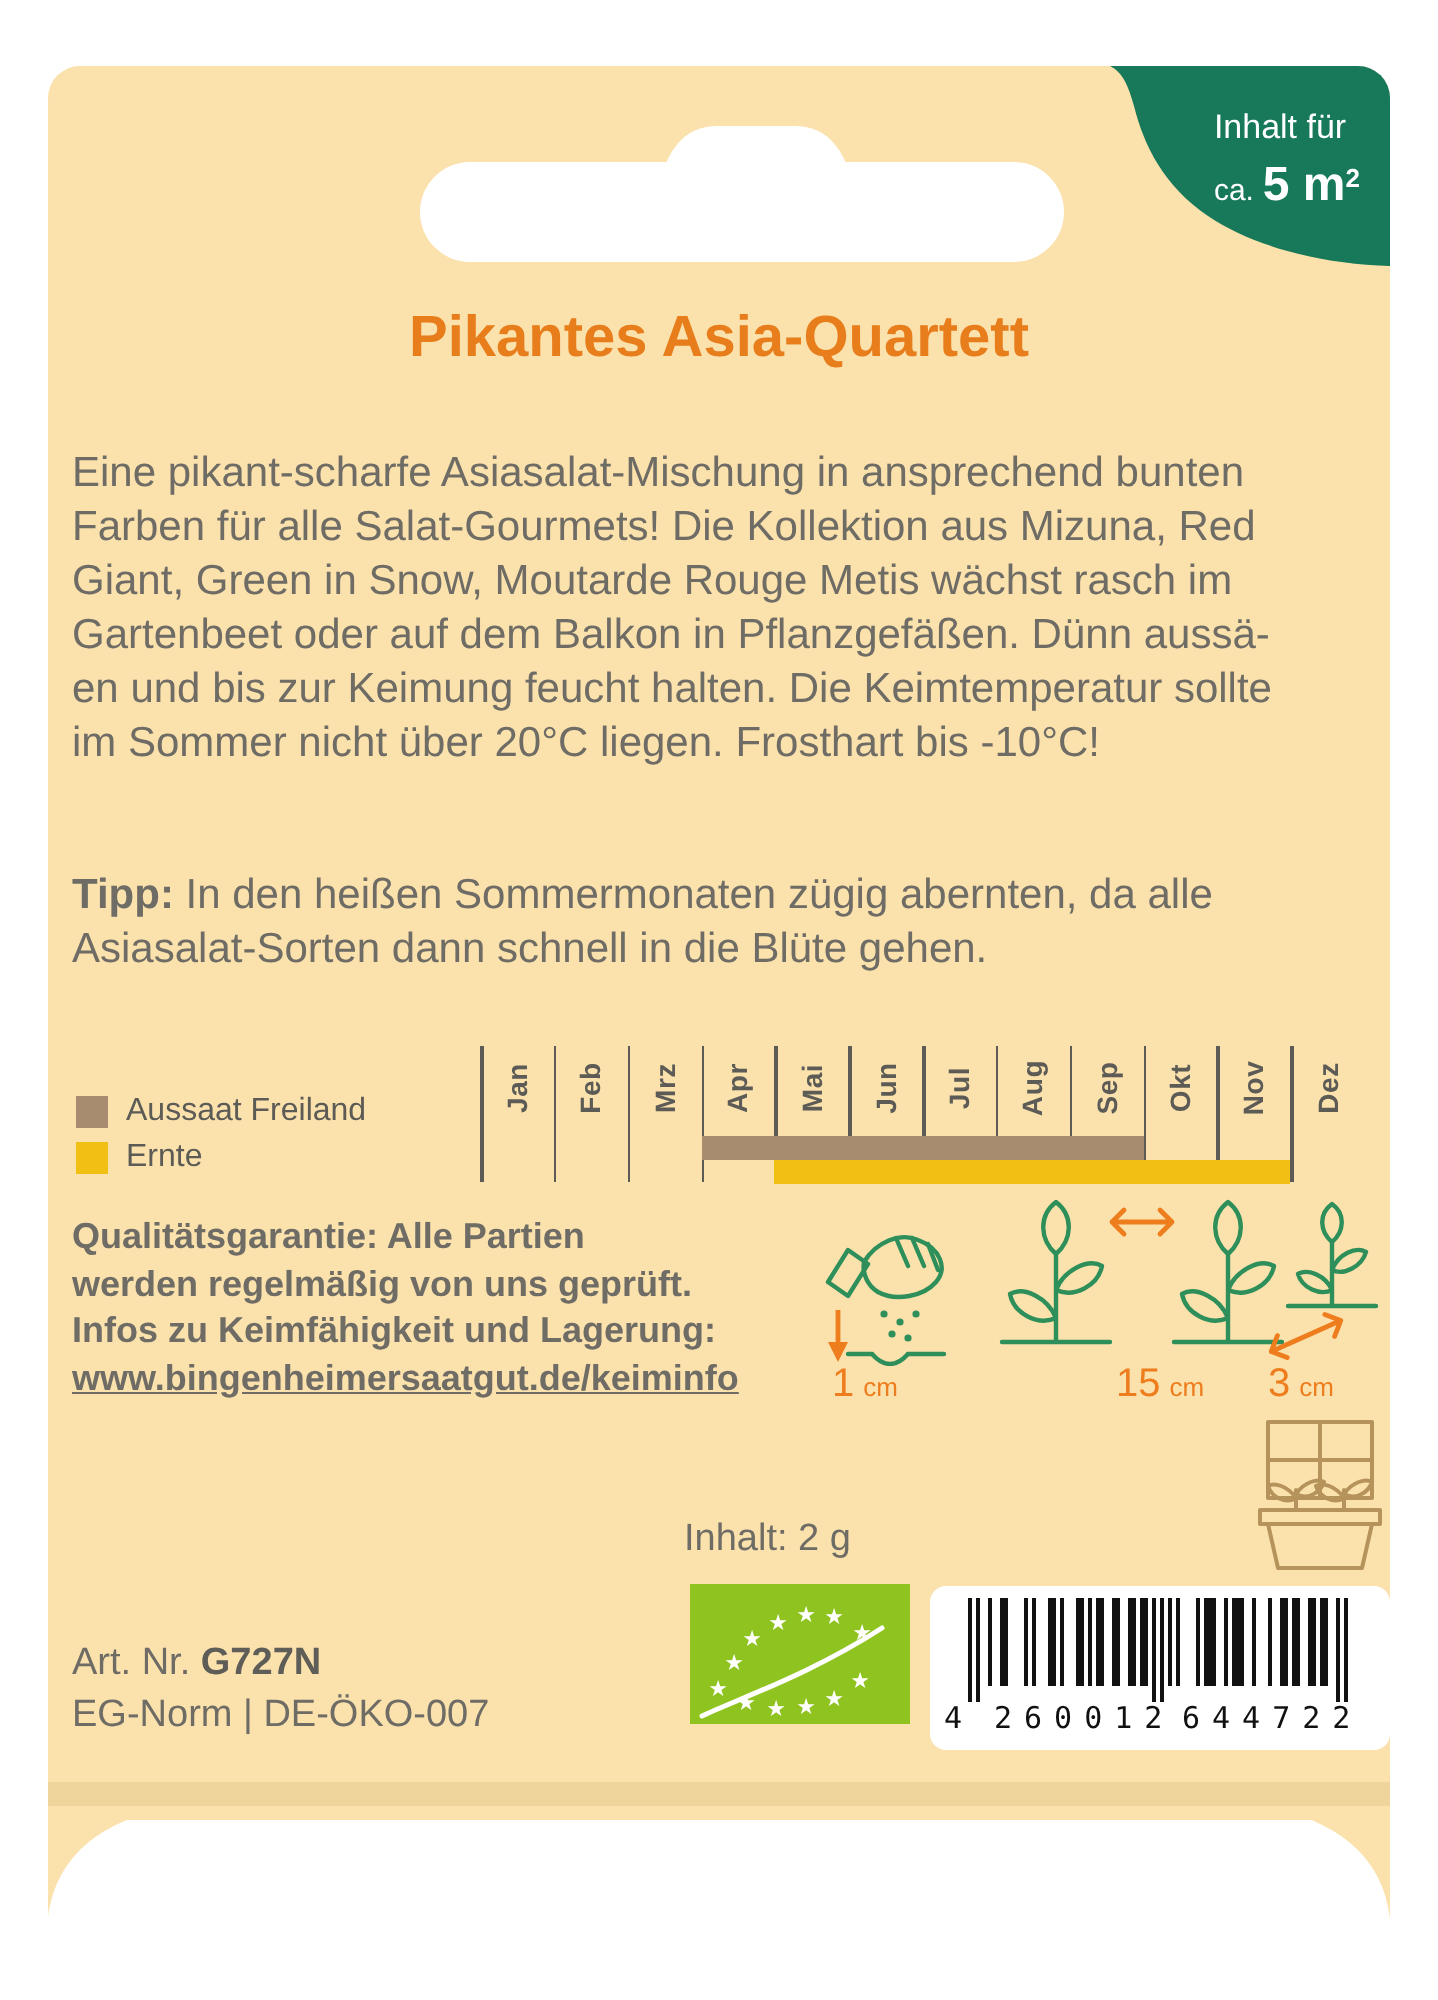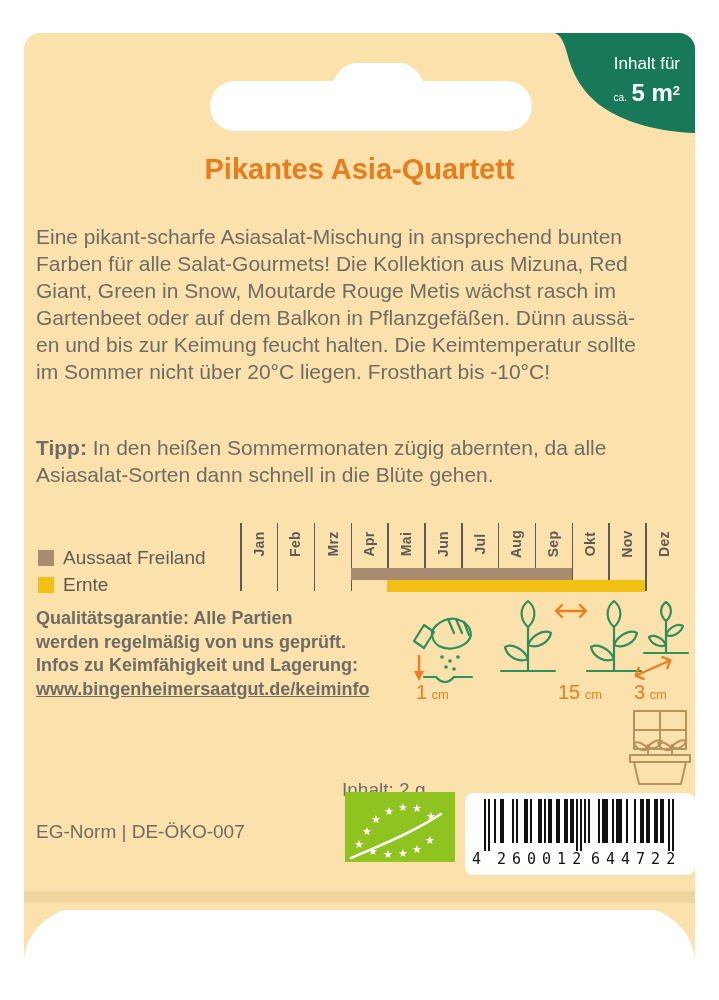--- a/index.html
+++ b/index.html
@@ -7,41 +7,41 @@
   .page { position:relative; width:719px; height:1000px; background:#fff; overflow:hidden; }
   .packet { position:absolute; left:24px; top:33px; width:671px; height:927px; }
   .packet-body { position:absolute; left:0; top:0; width:671px; height:850px;
                  background:#fbe2ad; border-radius:16px 16px 0 0; overflow:hidden; }
   .bottom-strip { position:absolute; left:0; top:850px; width:671px; height:110px; display:block; }
 
   .hang-hole { position:absolute; left:182px; top:15px; width:330px; height:90px; }
 
   .badge { position:absolute; right:0; top:0; width:143px; height:102px; }
   .badge svg { position:absolute; inset:0; }
-  .badge-text { position:absolute; top:21px; right:15px; text-align:right; color:#fff; line-height:1.2; }
+  .badge-text { position:absolute; top:21px; right:15px; text-align:left; color:#fff; line-height:1.2; }
   .badge-line1 { font-size:17px; }
   .badge-line2 { margin-top:5px; }
-  .badge-ca { font-size:10px; }
+  .badge-ca { font-size:15px; }
   .badge-big { font-size:24px; font-weight:bold; }
   .badge-sup { font-size:13px; font-weight:bold; vertical-align:super; }
 
   .title { position:absolute; left:0; right:0; top:120px; text-align:center;
            font-size:29px; font-weight:600; color:#e87d1c; }
 
   .desc { position:absolute; left:12px; top:190px; width:656px; font-size:21px; line-height:27px;
           color:#6e6c65; white-space:pre-line; }
   .tip  { position:absolute; left:12px; top:364px; width:656px; font-size:21px; line-height:27px;
           color:#6e6c65;margin-top:37px; }
   .tip-label { font-weight:bold; }
   .tip-text { white-space:pre-line; }
 
   .legend { position:absolute; left:14px; top:514px; }
   .legend-item { display:flex; align-items:center; gap:9px; margin-bottom:5px; }
   .legend-swatch { width:16px; height:16px; }
-  .legend-label { font-size:19px; color:#5c5b56; }
+  .legend-label { font-size:16px; color:#5c5b56; }
 
   .chart { position:absolute; left:216px; top:489px; width:442px; height:70px; }
   .vline { position:absolute; top:1px; width:1.5px; height:68px; background:#5c5b56; }
   .mcell { position:absolute; top:0; height:44px; display:flex; align-items:center; justify-content:center; }
   .mcell span { transform:rotate(-90deg); font-size:14px; font-weight:bold; color:#5c5b56; letter-spacing:0.3px; }
   .cbar { position:absolute; height:12px; }
 
   .quality { position:absolute; left:12px; top:574px; font-size:18px; line-height:23.5px;
              color:#6e6c65; white-space:pre-line;font-weight:bold; }
   .quality-link { display:inline-block; text-decoration:underline; white-space:normal; }
@@ -52,21 +52,21 @@
   .measure .num { font-size:20px; }
   .measure .unit { font-size:13px; }
   .m-depth { left:392px; top:648px; }
   .m-row { left:534px; top:648px; }
   .m-plant { left:610px; top:648px; }
 
   .company { position:absolute; left:12px; top:688px; font-size:19px; line-height:23px; color:#6e6c65; }
   .company-name { color:#e87d1c; font-weight:bold; }
   .company-web { text-decoration:underline; }
 
-  .content-label { position:absolute; left:318px; top:726px; font-size:19px; color:#6e6c65;margin-top:20px; }
+  .content-label { position:absolute; left:318px; top:726px; font-size:19px; color:#6e6c65; }
   .windowbox-icon { position:absolute; left:596px; top:676px; }
 
   .eu-logo { position:absolute; left:321px; top:759px; width:110px; height:70px; background:#8fc31f; }
 
   .barcode-box { position:absolute; left:441px; top:760px; width:230px; height:82px; background:#fff; border-radius:8px; }
   .barcode-svg { position:absolute; left:18px; top:6px; }
   .barcode-digits { position:absolute; bottom:7px; left:0; width:100%; height:18px;
                     font-family:"DejaVu Sans Mono", monospace; font-size:15px; color:#111; }
   .bd-lead { position:absolute; left:7px; }
   .bd-left { position:absolute; left:32px; letter-spacing:6px; }
@@ -303,20 +303,21 @@
             <rect x="189.00" y="0" width="2.00" height="52" fill="#111"></rect>
           </svg>
         <div class="barcode-digits">
           <span class="bd-lead">4</span>
           <span class="bd-left">260012</span>
           <span class="bd-right">644722</span>
         </div>
       </div>
 
       <div class="art">
+        <div><span>Art. Nr.</span> <b>G727N</b></div>
         <div>EG-Norm | DE-ÖKO-007</div>
       </div>
 
     </div>
 
     <svg class="bottom-strip" viewBox="0 0 671 110">
       <rect x="0" y="0" width="671" height="27" fill="#fbe2ad"></rect>
       <rect x="0" y="8" width="671" height="12" fill="rgba(170,130,60,0.14)"></rect>
       <path d="M0 26 L0 76 C2 60 10 38 42 26 Z" fill="#fbe2ad"></path>
       <path d="M671 26 L671 76 C669 60 661 38 629 26 Z" fill="#fbe2ad"></path>

